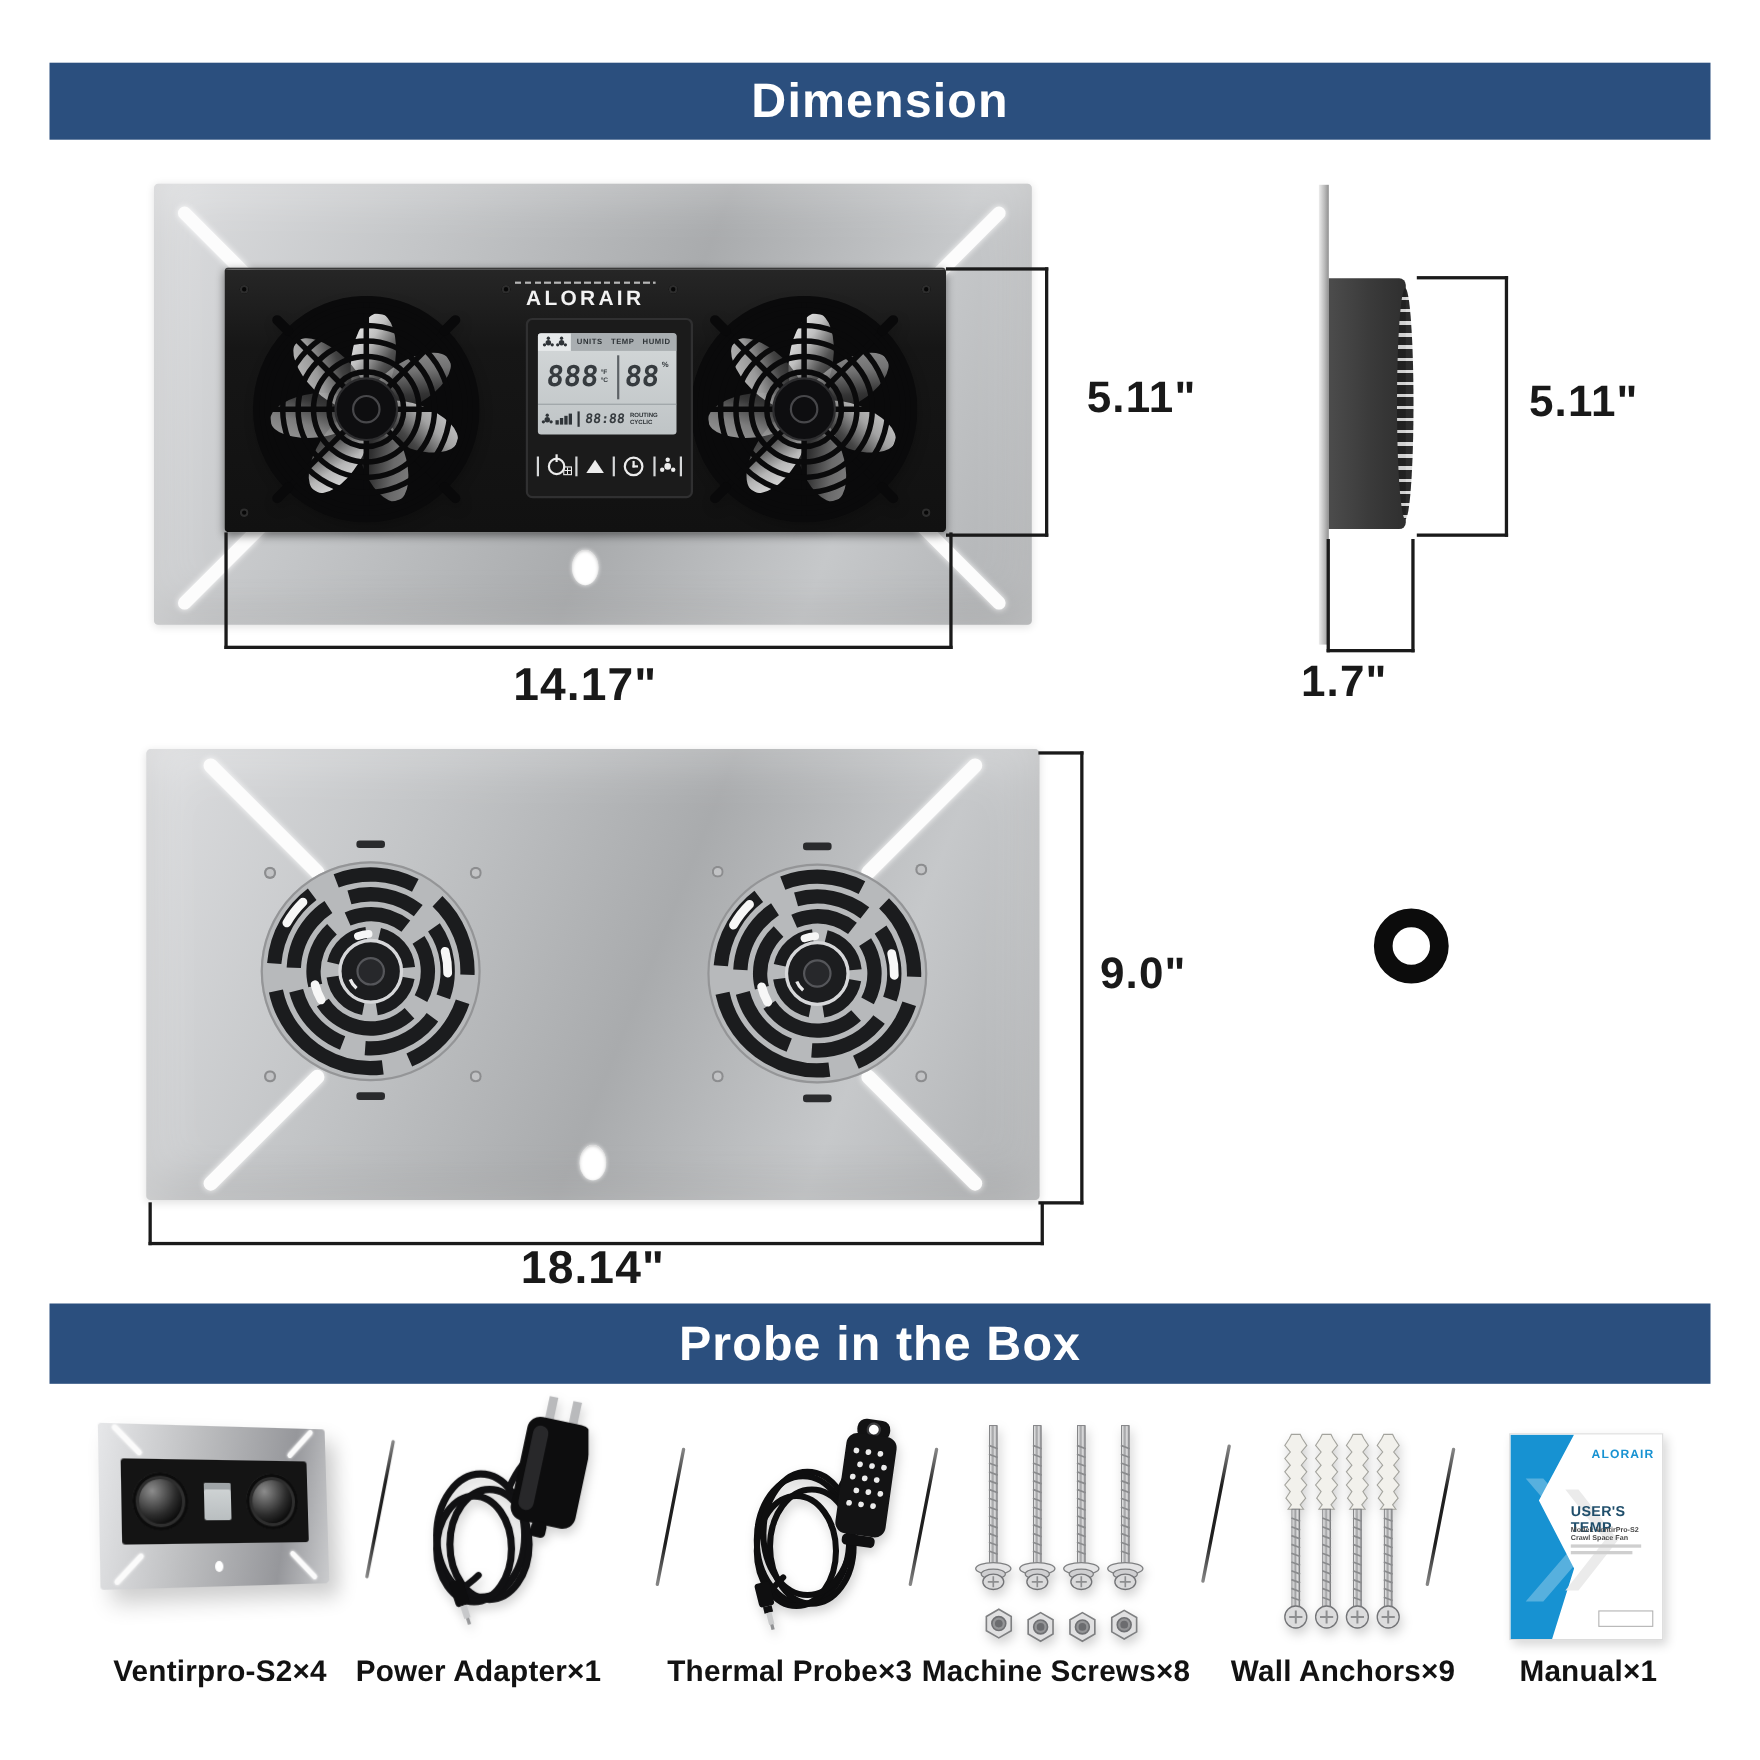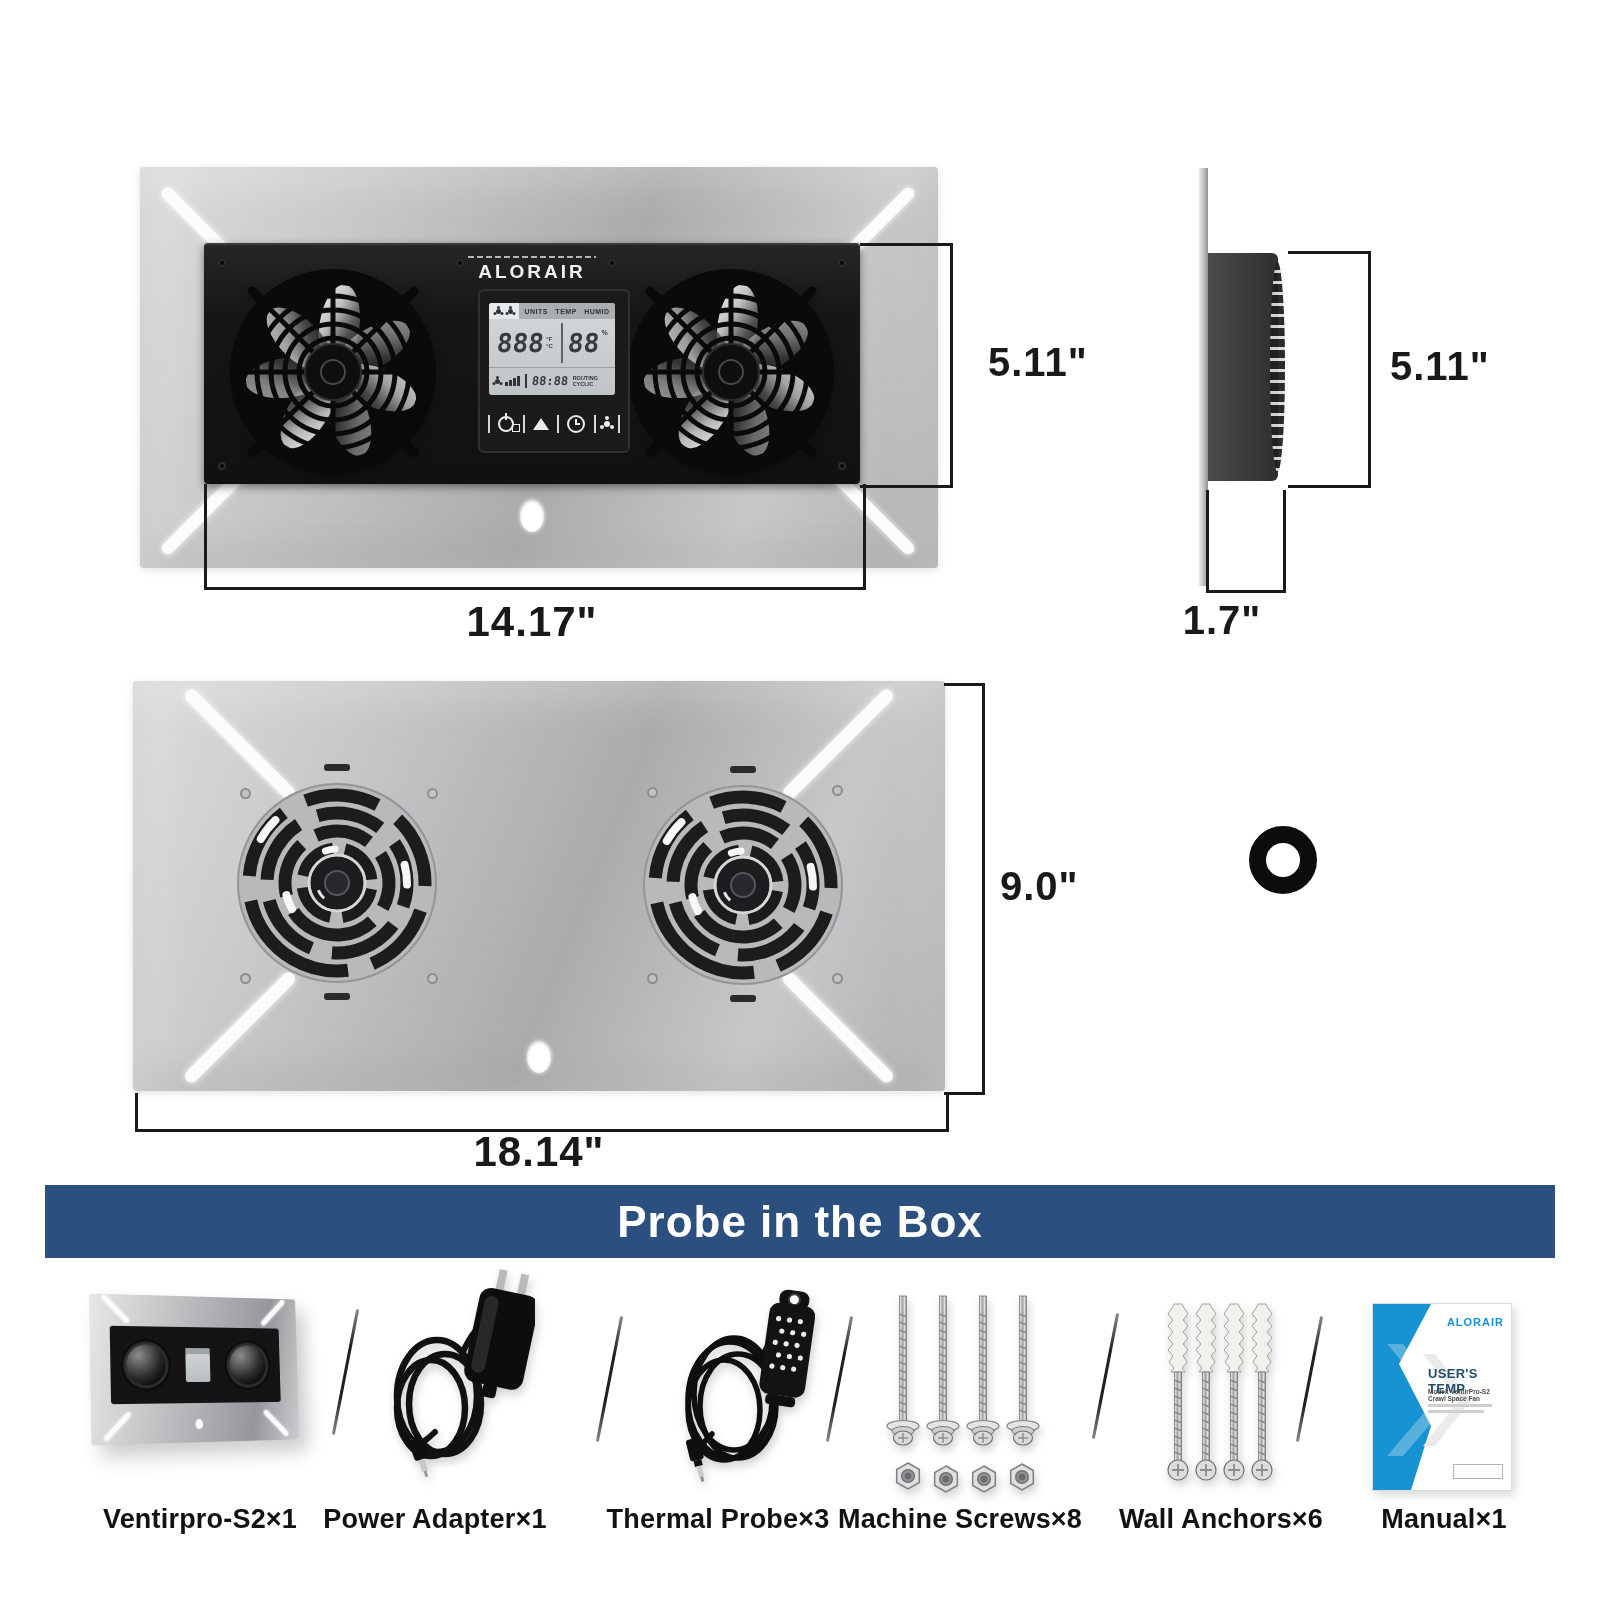--- a/index.html
+++ b/index.html
@@ -164,20 +164,23 @@
       <g id="wancA">
         <polygon points="-4,0 4,0 6,4 10,10 5,16 10,22 5,28 10,34 5,40 10,46 5,52 9,58 4,64 7,68 -7,68 -4,64 -9,58 -5,52 -10,46 -5,40 -10,34 -5,28 -10,22 -5,16 -10,10 -6,4" fill="#f2f1ec" stroke="#a3a39d" stroke-width="1"></polygon>
         <rect x="-3.5" y="68" width="7" height="92" fill="url(#metalG)" stroke="#76777a" stroke-width="0.8"></rect>
         <path d="M-4 76 L4 79 M-4 84 L4 87 M-4 92 L4 95 M-4 100 L4 103 M-4 108 L4 111 M-4 116 L4 119 M-4 124 L4 127 M-4 132 L4 135 M-4 140 L4 143 M-4 148 L4 151" stroke="#8a8b8d" stroke-width="1.6"></path>
         <circle cx="0" cy="166" r="10" fill="#dcdcdd" stroke="#737477" stroke-width="1.2"></circle>
         <path d="M-6 166 L6 166 M0 160 L0 172" stroke="#8d8e90" stroke-width="1.8"></path>
       </g>
     </defs>
   </svg>
 
+  <div class="hbar" style="top:57px">
+    <span>Dimension</span>
+  </div>
 
   <div class="plate" style="left:140px;top:167px;width:798px;height:401px">
     <div class="slot" style="width:120px;height:12px;left:6px;top:59px;transform:rotate(45deg)"></div>
     <div class="slot" style="width:120px;height:12px;left:670px;top:59px;transform:rotate(-45deg)"></div>
     <div class="slot" style="width:120px;height:12px;left:6px;top:337px;transform:rotate(-45deg)"></div>
     <div class="slot" style="width:120px;height:12px;left:670px;top:337px;transform:rotate(45deg)"></div>
     <div class="ohole" style="left:380px;top:333px"></div>
   </div>
 
   <div class="module">
@@ -307,21 +310,21 @@
     <div class="tslot" style="left:176px;top:12px;transform:rotate(-45deg)"></div>
     <div class="tslot" style="left:8px;top:126px;transform:rotate(-45deg)"></div>
     <div class="tslot" style="left:176px;top:126px;transform:rotate(45deg)"></div>
     <div class="tmod">
       <div class="tfan"></div>
       <div class="tdisp"></div>
       <div class="tfan"></div>
     </div>
     <div class="thole"></div>
   </div>
-  <div class="itemlab" style="left:200px">Ventirpro-S2×1</div>
+  <div class="itemlab" style="left:200px">Ventirpro-S2×4</div>
 
   <div class="sep" style="left:344px;top:1308px"></div>
 
   <svg class="c shadowed" style="left:385px;top:1268px" width="150" height="212" viewBox="0 0 150 212">
     <g fill="none" stroke="#111113" stroke-width="6.5">
       <ellipse cx="52" cy="128" rx="40" ry="56"></ellipse>
       <ellipse cx="60" cy="136" rx="36" ry="50"></ellipse>
       <ellipse cx="46" cy="140" rx="34" ry="48"></ellipse>
     </g>
     <path d="M78 84 C86 66 94 58 104 50" fill="none" stroke="#111113" stroke-width="6" stroke-linecap="round"></path>
@@ -399,21 +402,21 @@
   <div class="itemlab" style="left:960px">Machine Screws×8</div>
 
   <div class="sep" style="left:1104px;top:1312px"></div>
 
   <svg class="c shadowed" style="left:1160px;top:1296px" width="120" height="196" viewBox="0 0 120 196">
     <use href="#wancA" x="18" y="8"></use>
       <use href="#wancA" x="46" y="8"></use>
     <use href="#wancA" x="74" y="8"></use>
       <use href="#wancA" x="102" y="8"></use>
   </svg>
-  <div class="itemlab" style="left:1221px">Wall Anchors×6</div>
+  <div class="itemlab" style="left:1221px">Wall Anchors×9</div>
 
   <div class="sep" style="left:1308px;top:1315px"></div>
 
   <div class="manual">
     <svg width="138" height="186" style="position:absolute;left:0;top:0">
       <polygon points="0,0 58,0 26,60 58,122 38,186 0,186" fill="#1792d2"></polygon>
       <polygon points="30,40 78,96 30,152 14,152 62,96 14,40" fill="#ffffff" opacity=".28"></polygon>
       <polygon points="62,50 98,96 62,142 50,142 86,96 50,50" fill="#e9e9e9" opacity=".9"></polygon>
     </svg>
     <div class="man-brand">ALORAIR</div>

